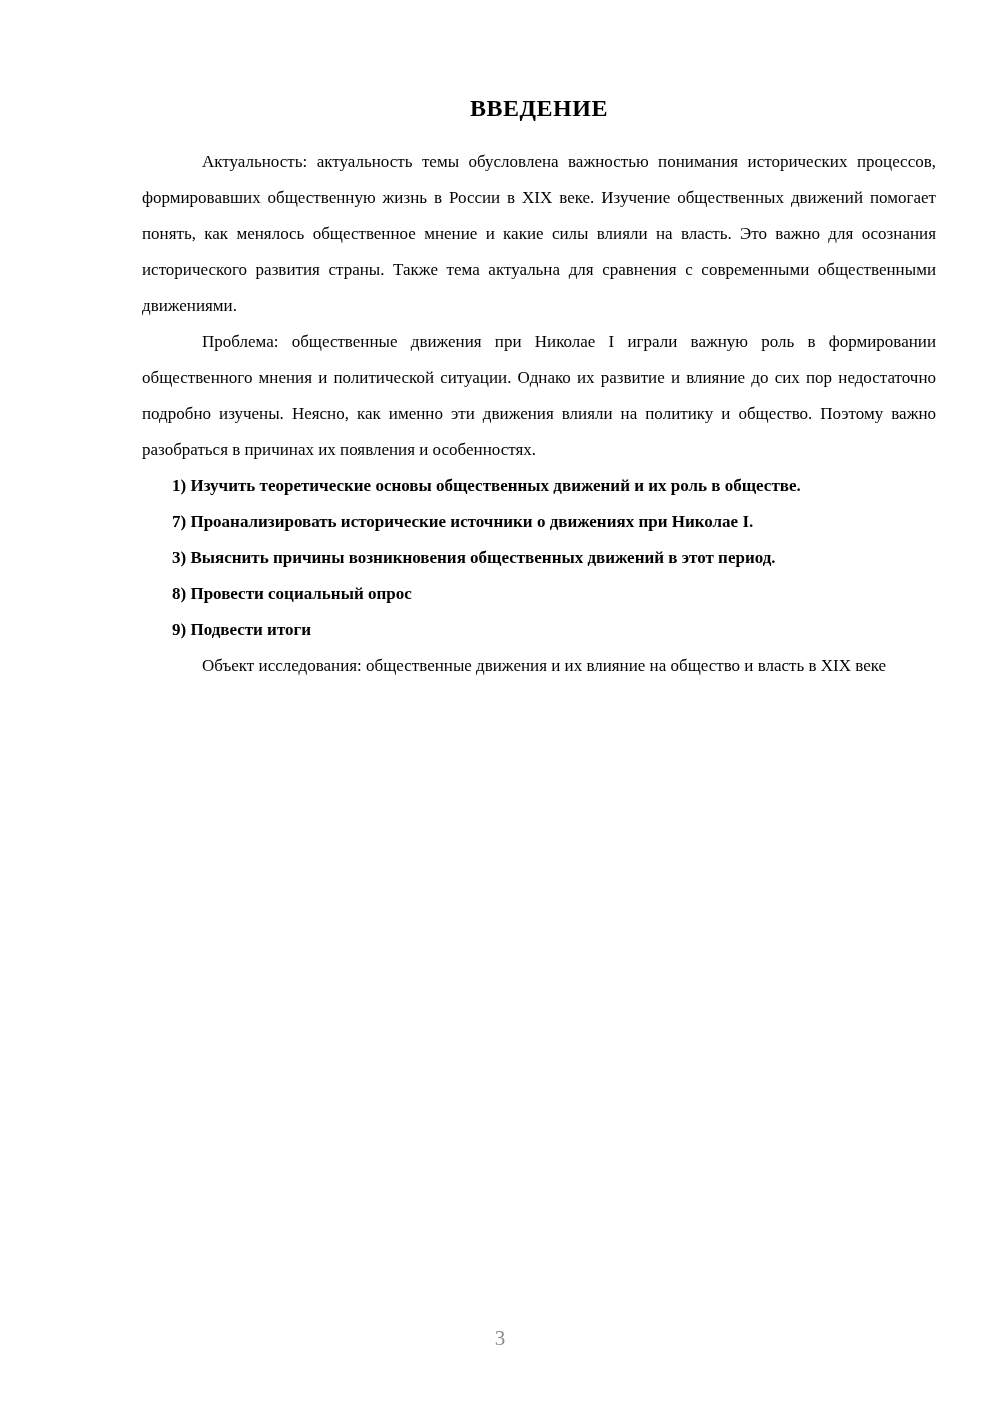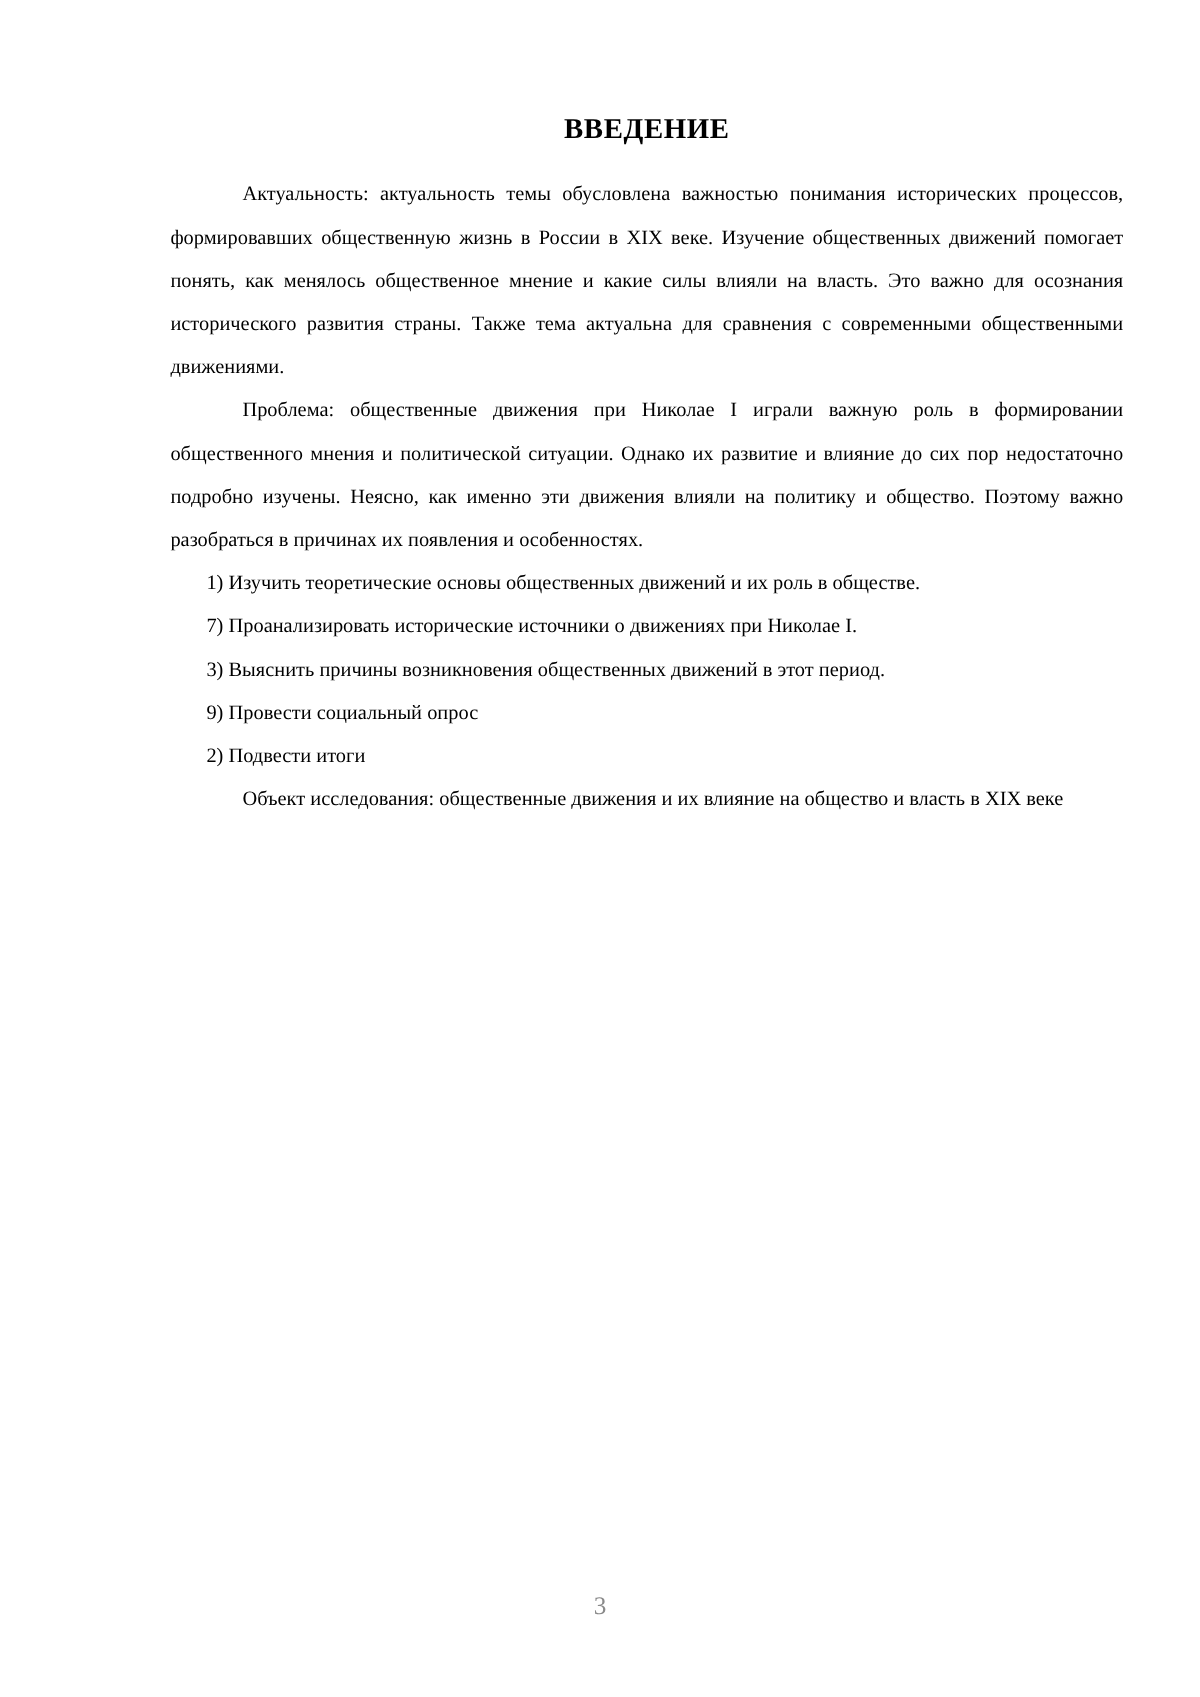--- a/index.html
+++ b/index.html
@@ -47,20 +47,21 @@
     line-height: 36px;
     text-align: justify;
     text-justify: inter-word;
     text-indent: 60px;
     margin: 0;
     hyphens: none;
   }
 
   .para.list-item {
     text-indent: 30px;
+    font-weight: bold;
   }
 
   .para.no-justify-last {
     text-align-last: left;
   }
 
   .page-number {
     position: absolute;
     left: 0;
     top: 1326px;
@@ -86,23 +87,23 @@
     <p class="para">Проблема: общественные движения при Николае I играли важную роль в формировании общественного мнения и политической ситуации. Однако их развитие и влияние до сих пор недостаточно подробно изучены. Неясно, как именно эти движения влияли на политику и общество. Поэтому важно разобраться в причинах их появления и особенностях.</p>
 
 
 
     <p class="para list-item">1) Изучить теоретические основы общественных движений и их роль в обществе.</p>
 
     <p class="para list-item">7) Проанализировать исторические источники о движениях при Николае I.</p>
 
     <p class="para list-item">3) Выяснить причины возникновения общественных движений в этот период.</p>
 
-    <p class="para list-item no-justify-last">9) Провести социальный опрос</p>
+    <p class="para list-item no-justify-last">8) Провести социальный опрос</p>
 
-    <p class="para list-item no-justify-last">2) Подвести итоги</p>
+    <p class="para list-item no-justify-last">9) Подвести итоги</p>
 
     <p class="para">Объект исследования: общественные движения и их влияние на общество и власть в XIX веке</p>
 
 
   </div>
 
   <div class="page-number">3</div>
 
 </div>
 

